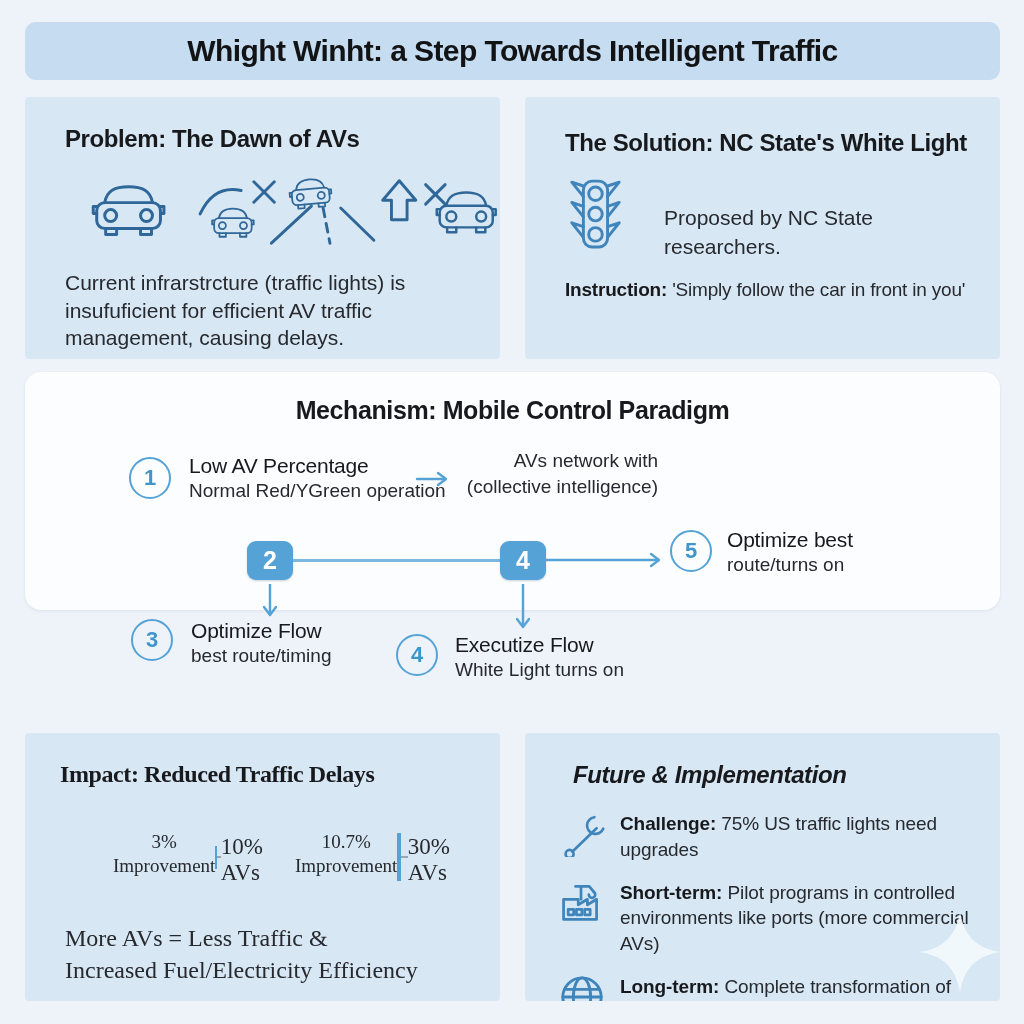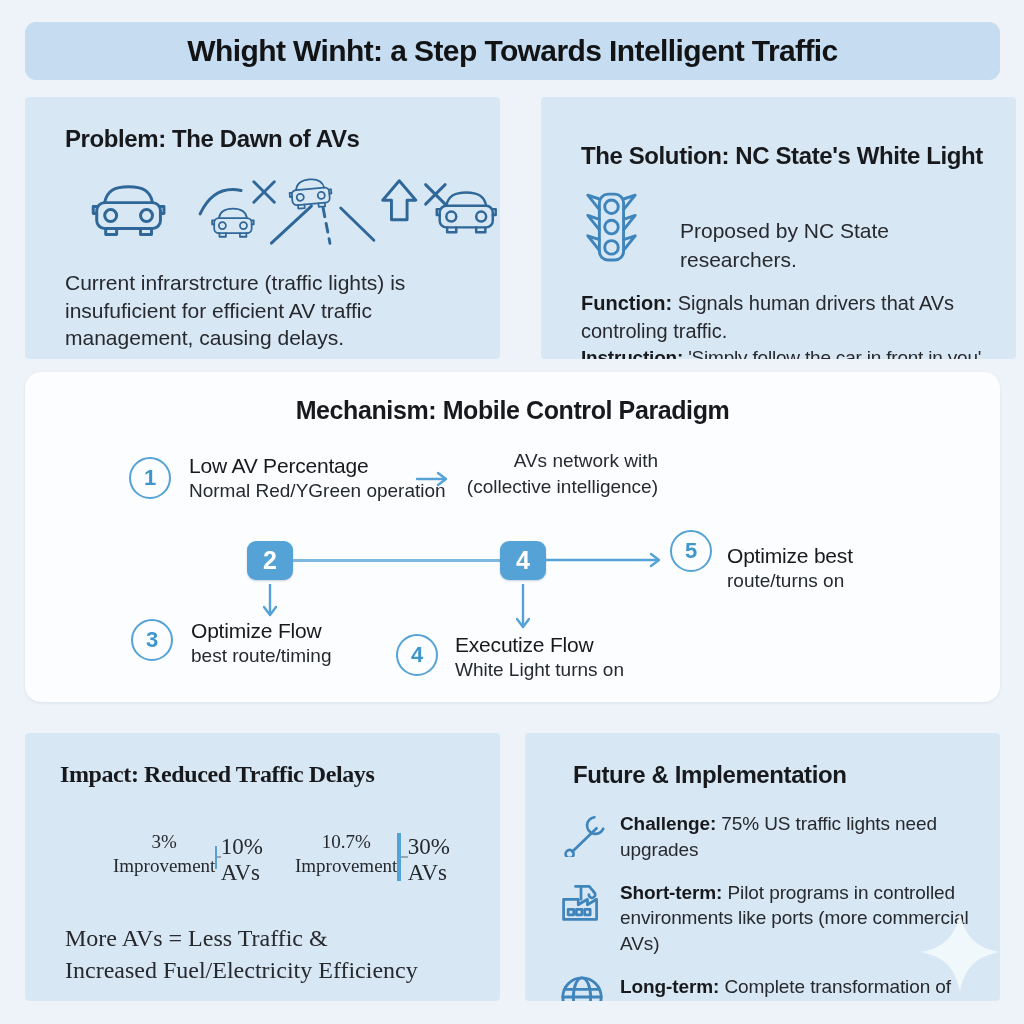--- a/index.html
+++ b/index.html
@@ -11,22 +11,22 @@
   *{margin:0;padding:0;box-sizing:border-box;}
   body{font-family:"Liberation Sans","DejaVu Sans",sans-serif;background:var(--page_bg);}
   .page{position:relative;width:1024px;height:1024px;background:var(--page_bg);overflow:hidden;}
   .titlebar{position:absolute;left:25px;top:22px;width:975px;height:58px;background:var(--header_bg);
     border-radius:11px;display:flex;align-items:center;justify-content:center;}
   .titlebar h1{font-size:30px;font-weight:bold;color:#121315;letter-spacing:-0.6px;}
   .card{position:absolute;background:var(--card_bg);border-radius:4px;overflow:hidden;}
   .panel{position:absolute;background:var(--panel_bg);border-radius:16px;box-shadow:0 1px 3px rgba(120,150,180,.18);}
   .card h2{font-size:24px;font-weight:bold;color:var(--text_dark);letter-spacing:-0.4px;white-space:nowrap;}
   #problem-card{left:25px;top:97px;width:475px;height:262px;padding:28px 0 0 40px;}
-  #solution-card{left:541px;top:97px;width:475px;height:262px;padding:45px 0 0 40px;}
-  #mechanism-card{left:25px;top:372px;width:975px;height:330px;}
+  #solution-card{left:525px;top:97px;width:475px;height:262px;padding:32px 0 0 40px;}
+  #mechanism-card{left:25px;top:372px;width:975px;height:238px;}
   #impact-card{left:25px;top:733px;width:475px;height:268px;padding:28px 0 0 35px;font-family:Liberation Serif, serif;}
   #future-card{left:525px;top:733px;width:475px;height:268px;padding:28px 0 0 34px;}
   .icon-strip{margin:16px 0 0 12px;}
   .body-text{margin-top:14px;width:412px;font-size:21px;line-height:1.32;color:var(--text_body);}
   .sol-row{display:flex;gap:39px;margin-top:18px;align-items:flex-end;}
   .sol-row p{font-size:21px;line-height:1.35;color:var(--text_body);width:230px;margin-top:8px;}
   .sol-lines{margin-top:16px;font-size:20px;line-height:1.38;color:var(--text_body);width:420px;}
   .sol-lines .lbl{font-weight:bold;color:var(--text_dark);}
   .instr{white-space:nowrap;font-size:19px;letter-spacing:-0.2px;}
   #mechanism-card h2{position:absolute;top:24px;width:100%;text-align:center;font-size:25px;
@@ -134,21 +134,20 @@
             <path d="M19 51 L7 47 L19 62"></path>
             <path d="M44 9 L56 5 L44 20"></path>
             <path d="M44 30 L56 26 L44 41"></path>
             <path d="M44 51 L56 47 L44 62"></path>
           </g>
         </svg>
       </span>
       <p>Proposed by NC State researchers.</p>
     </div>
     <div class="sol-lines">
-      <p><span class="lbl">Function:</span><span> Signals human drivers that AVs controling traffic.</span></p>
       <p class="instr"><span class="lbl">Instruction:</span><span> 'Simply follow the car in front in you'</span></p>
     </div>
   </section>
 
   <section class="panel" id="mechanism-card">
     <h2>Mechanism: Mobile Control Paradigm</h2>
 
     <div class="ncircle" style="left:104px;top:85px;">1</div>
     <div class="step-text" style="left:164px;top:82px;">
       <div class="t">Low AV Percentage</div>
@@ -172,21 +171,21 @@
     <div class="badge" style="left:475px;top:169px;">4</div>
 
     <svg class="arrow-svg" style="left:521px;top:180px;" width="122" height="16" viewBox="0 0 122 16">
       <g class="ar">
           <path d="M0 8 H111"></path>
           <path d="M105 2 L113 8 L105 14"></path>
         </g>
     </svg>
 
     <div class="ncircle" style="left:645px;top:158px;">5</div>
-    <div class="step-text" style="left:702px;top:172px;">
+    <div class="step-text" style="left:702px;top:156px;">
       <div class="t">Optimize best</div>
       <div class="s">route/turns on</div>
     </div>
 
     <svg class="arrow-svg" style="left:238px;top:212px;" width="14" height="38" viewBox="0 0 14 38">
       <g class="ar">
           <path d="M7 0 V28"></path>
           <path d="M1 23 L7 31 L13 23"></path>
         </g>
     </svg>
@@ -230,21 +229,21 @@
       <div class="baseline"></div>
       <div class="cat-label">30% AVs</div>
     </div>
     <div class="impact-footer" style="top:190px;position:absolute;left:40px;">
       <div>More AVs = Less Traffic &amp;</div>
       <div>Increased Fuel/Electricity Efficiency</div>
     </div>
   </section>
 
   <section class="card" id="future-card">
-    <h2 style="padding-left:14px;">Future &amp; Implementation</h2>
+    <h2 style="padding-left:14px;font-style:italic;">Future &amp; Implementation</h2>
     <div class="future-list">
       <div class="future-item">
         <span class="ficon">
           <svg width="46" height="46" viewBox="0 0 52 52">
               <g class="st2" stroke-width="3.4">
             <path d="M40 7 a9.5 9.5 0 1 0 10 13"></path>
                 <path d="M42.5 19.5 L15 46"></path>
                 <circle cx="12" cy="48.5" r="4.5"></circle>
           </g>
             </svg>

